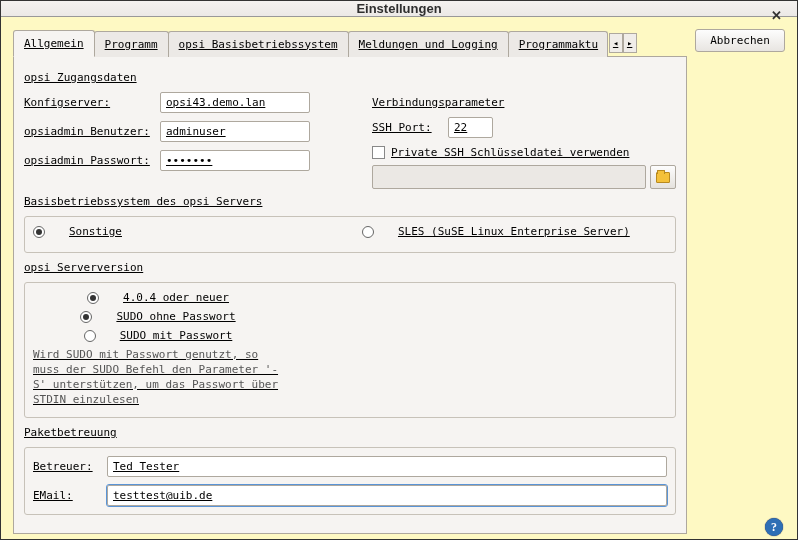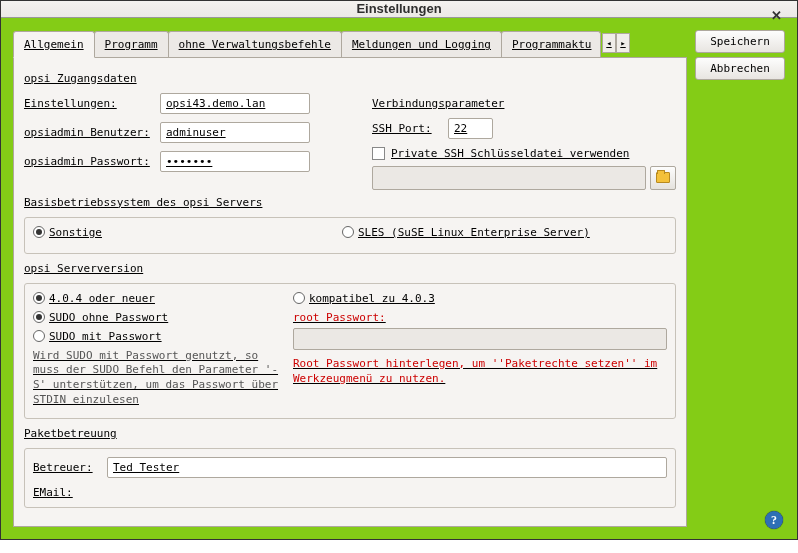--- a/index.html
+++ b/index.html
@@ -1,17 +1,17 @@
 <!DOCTYPE html>
 <html><head>
 <meta charset="utf-8">
 <style>
 * { box-sizing: border-box; margin: 0; padding: 0; }
 body { font-family: "DejaVu Sans Mono", monospace; font-size: 11px; background: #fff; }
-.window { width: 798px; height: 540px; background: #84cc16; border: 1px solid #333; display: flex; flex-direction: column; }
+.window { width: 798px; height: 540px; background: #fef9c3; border: 1px solid #333; display: flex; flex-direction: column; }
 .titlebar { height: 32px; background: linear-gradient(to bottom, #f4f2f0, #ece9e6); border-bottom: 1px solid #999; display: flex; align-items: center; justify-content: center; position: relative; }
 .titlebar-title { font-family: sans-serif; font-size: 13px; font-weight: bold; color: #2e2e2e; }
 .close-btn { position: absolute; right: 10px; top: 7px; width: 16px; height: 16px; font-size: 13px; cursor: pointer; color: #333; font-family: sans-serif; font-weight: bold; }
 .content { flex: 1; display: flex; padding: 12px; gap: 8px; position: relative; }
 .main-col { flex: 1; display: flex; flex-direction: column; text-decoration: underline; }
 .side-col { width: 90px; display: flex; flex-direction: column; gap: 4px; }
 .side-btn { background: linear-gradient(to bottom, #fdfdfd, #e8e5e1); border: 1px solid #aea89e; border-radius: 3px; padding: 4px 6px; font-size: 11px; cursor: pointer; text-align: center; }
 .tabs { display: flex; align-items: center; border-bottom: 1px solid #aea89e; }
 .tab { padding: 6px 10px; font-size: 11px; background: #ece9e6; border: 1px solid #aea89e; border-bottom: none; margin-right: -1px; cursor: pointer; border-radius: 3px 3px 0 0; position: relative; top: 1px; }
 .tab.active { background: #f6f4f2; border-bottom: 1px solid #f6f4f2; z-index: 2; }
@@ -27,21 +27,21 @@
 .input-sm { width: 45px; }
 .two-col { display: flex; gap: 16px; }
 .col-l { flex: 0 0 320px; }
 .col-r { flex: 1; margin-left: 12px; }
 .group { border: 1px solid #c7c2b9; border-radius: 3px; padding: 8px; margin-bottom: 8px; background: #f6f4f2; }
 .checkbox-row { display: flex; align-items: flex-start; gap: 6px; margin-bottom: 6px; }
 .checkbox { width: 13px; height: 13px; border: 1px solid #888; background: #fff; }
 .file-row { display: flex; align-items: center; gap: 4px; }
 .file-input { flex: 1; border: 1px solid #aea89e; background: #ebe8e4; height: 24px; border-radius: 2px; }
 .file-btn { width: 26px; height: 24px; border: 1px solid #aea89e; background: linear-gradient(to bottom,#fdfdfd,#e5e2dd); border-radius: 2px; display: flex; align-items: center; justify-content: center; cursor: pointer; }
-.radio-row { display: flex; align-items: center; gap: 4px; margin-bottom: 6px; }
+.radio-row { display: flex; align-items: center; gap: 24px; margin-bottom: 6px; justify-content: center; }
 .radio { width: 12px; height: 12px; border: 1px solid #666; border-radius: 50%; background: #fff; display: inline-flex; align-items: center; justify-content: center; }
 .radio.checked::after { content: ""; width: 6px; height: 6px; background: #333; border-radius: 50%; }
 .os-group { display: flex; gap: 80px; }
 .ver-cols { display: flex; gap: 10px; }
 .ver-left { flex: 0 0 250px; }
 .ver-right { flex: 1; }
 .red-label { color: #c00; font-size: 11px; margin-bottom: 4px; }
 .red-note { color: #c00; font-size: 11px; line-height: 1.4; }
 .gray-note { color: #555; font-size: 11px; line-height: 1.35; max-width: 260px; overflow: hidden; }
 .disabled-input { border: 1px solid #aea89e; background: #ebe8e4; height: 22px; width: 100%; border-radius: 2px; }
@@ -57,35 +57,35 @@
 <div class="window">
   <div class="titlebar">
     <span class="titlebar-title">Einstellungen</span>
     <span class="close-btn">✕</span>
   </div>
   <div class="content">
     <div class="main-col">
       <div class="tabs">
         <div class="tab active">Allgemein</div>
         <div class="tab">Programm</div>
-        <div class="tab">ohne Verwaltungsbefehle</div>
+        <div class="tab">opsi Basisbetriebssystem</div>
         <div class="tab">Meldungen und Logging</div>
         <div class="tab truncate" style="max-width:100px">Programmaktu</div>
         <div class="tab-arrows">
           <div class="tab-arrow">◂</div>
           <div class="tab-arrow">▸</div>
         </div>
       </div>
       <div class="tab-panel">
 
         <div class="section-title">opsi Zugangsdaten</div>
         <div class="two-col">
           <div class="col-l">
             <div class="form-row">
-              <span class="form-label">Einstellungen:</span>
+              <span class="form-label">Konfigserver:</span>
               <input type="text" class="input-md" value="opsi43.demo.lan" style="">
             </div>
             <div class="form-row">
               <span class="form-label">opsiadmin Benutzer:</span>
               <input type="text" class="input-md" value="adminuser" style="">
             </div>
             <div class="form-row">
               <span class="form-label">opsiadmin Passwort:</span>
               <input type="text" class="input-md" value="•••••••" style="">
             </div>
@@ -134,44 +134,35 @@
               <div class="radio-row">
                 <span class="radio checked"></span>
                 <span>SUDO ohne Passwort</span>
               </div>
               <div class="radio-row">
                 <span class="radio"></span>
                 <span>SUDO mit Passwort</span>
               </div>
               <div class="gray-note">Wird SUDO mit Passwort genutzt, so muss der SUDO Befehl den Parameter '-S' unterstützen, um das Passwort über STDIN einzulesen</div>
             </div>
-            <div class="ver-right">
-              <div class="radio-row">
-                <span class="radio"></span>
-                <span>kompatibel zu 4.0.3</span>
-              </div>
-              <div class="red-label">root Passwort:</div>
-              <div class="disabled-input"></div>
-              <div class="red-note" style="margin-top:6px">Root Passwort hinterlegen, um ''Paketrechte setzen'' im Werkzeugmenü zu nutzen.</div>
-            </div>
           </div>
         </div>
 
         <div class="section-title">Paketbetreuung</div>
         <div class="group">
           <div class="form-row">
             <span class="form-label-short">Betreuer:</span>
             <input type="text" style="flex: 1 1 0%;" value="Ted Tester">
           </div>
           <div class="form-row" style="margin-bottom:0">
             <span class="form-label-short">EMail:</span>
+            <input type="text" class="selected-input" style="flex: 1 1 0%;" value="testtest@uib.de">
           </div>
         </div>
 
       </div>
     </div>
     <div class="side-col">
-      <div class="side-btn">Speichern</div>
       <div class="side-btn">Abbrechen</div>
     </div>
     <div class="help-icon">?</div>
   </div>
 </div>
 
 </body></html>

